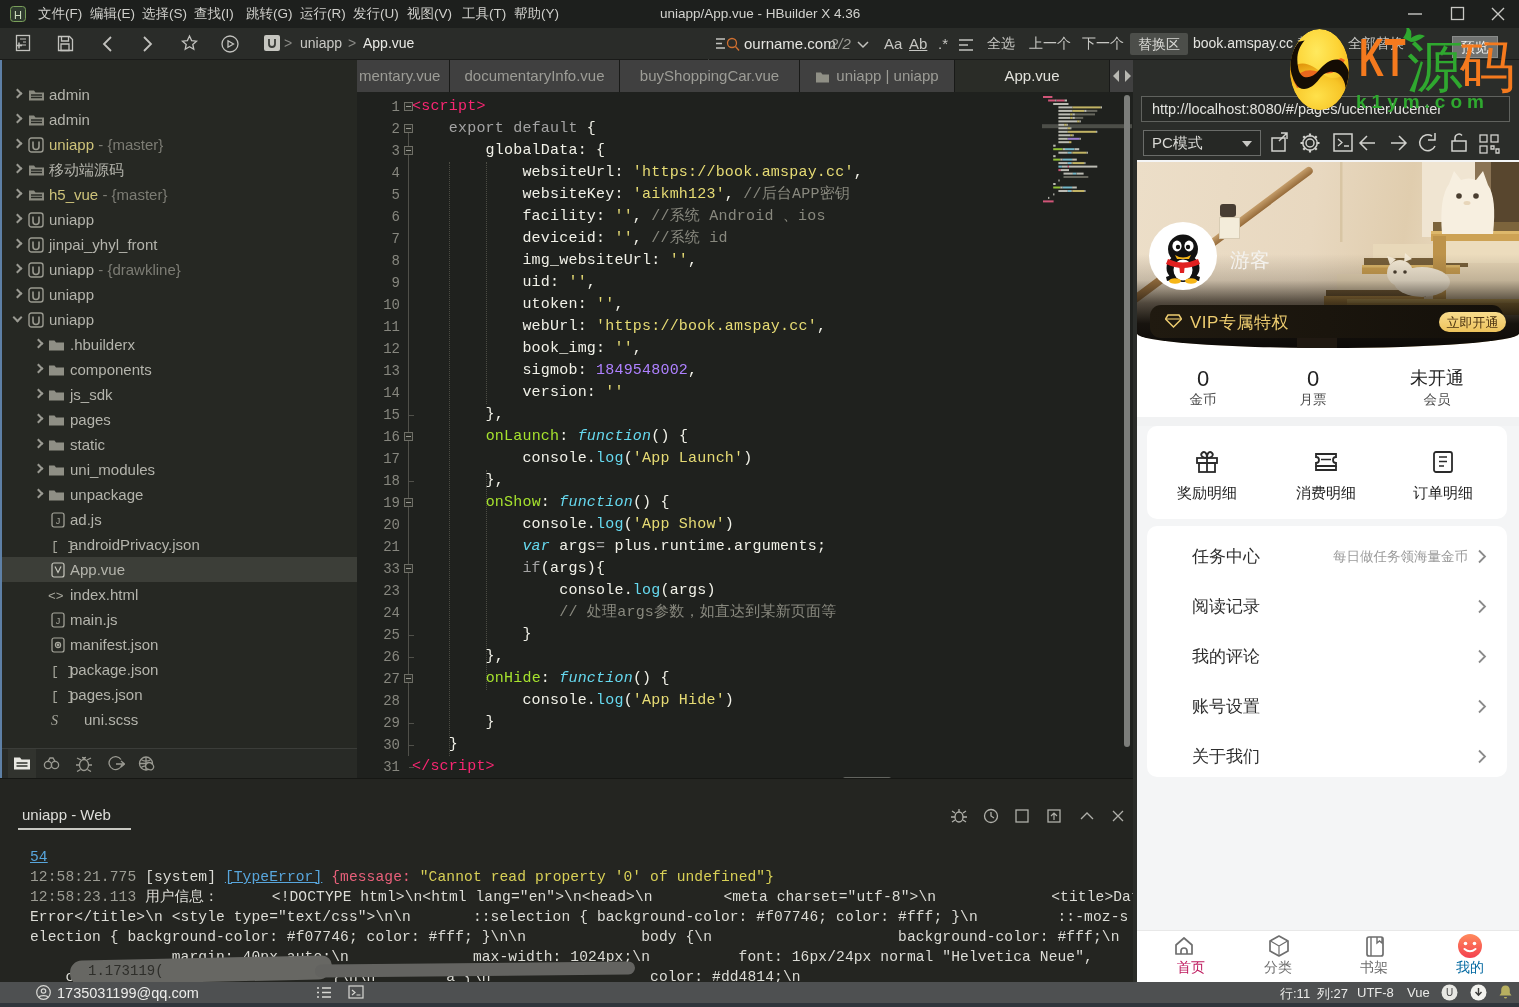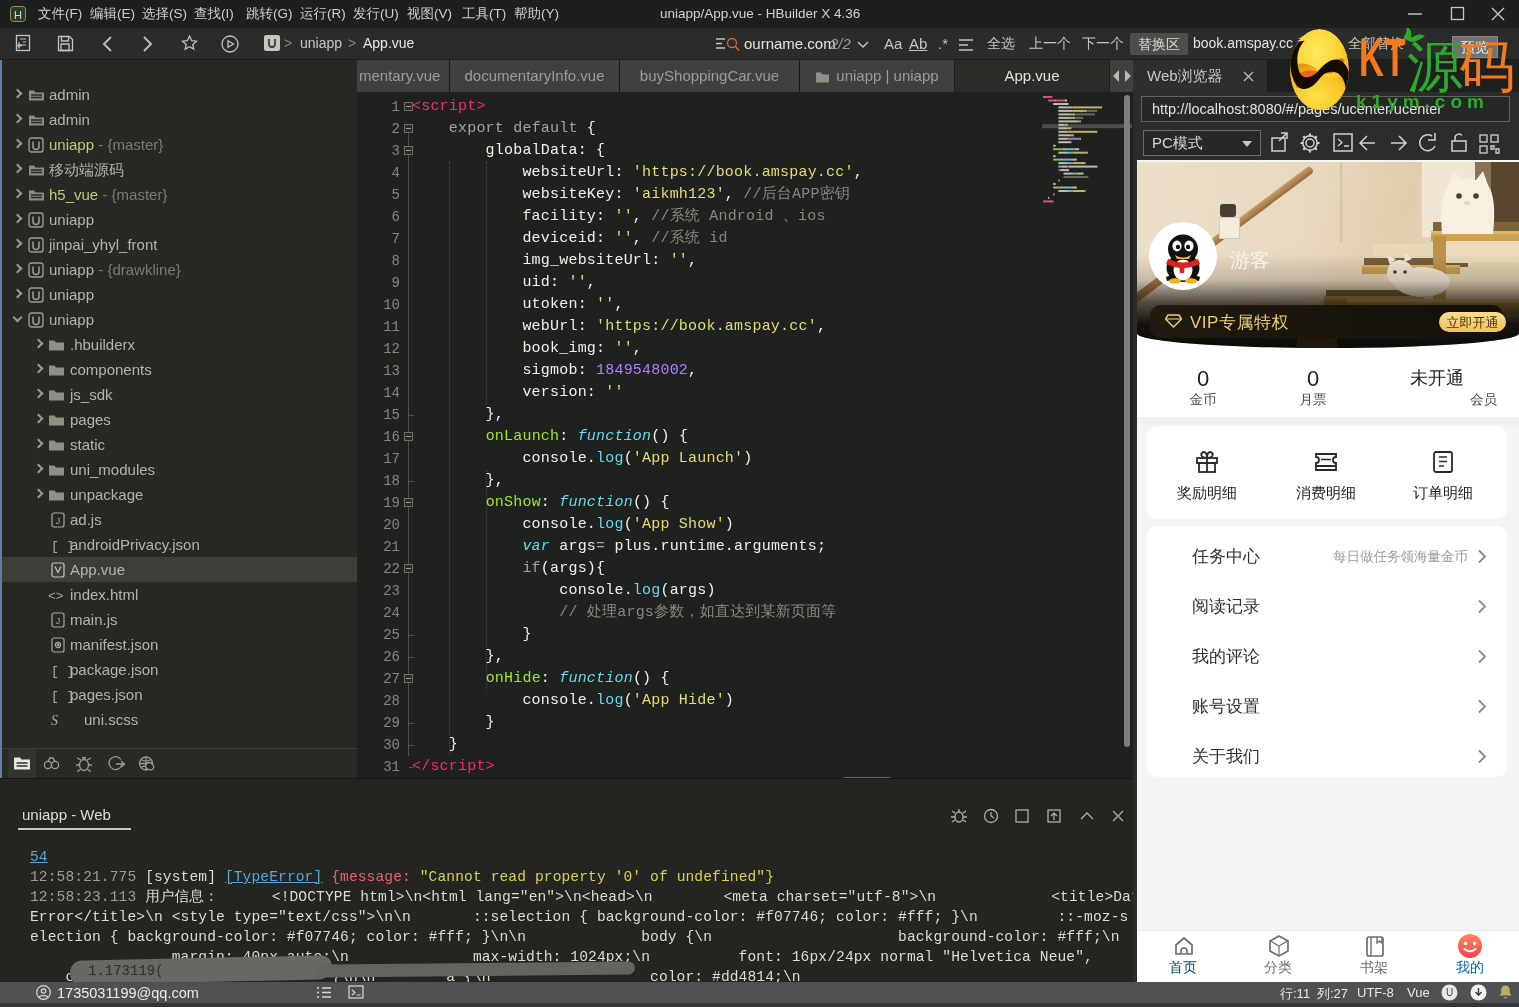--- a/index.html
+++ b/index.html
@@ -415,21 +415,21 @@
 <div class="ln" style="top:378px">18</div>
 <div class="cl" style="top:378px">&nbsp;&nbsp;&nbsp;&nbsp;&nbsp;&nbsp;&nbsp;&nbsp;},</div>
 <div class="abs" style="left:52px;top:389px;width:5px;height:1px;background:#50504a"></div>
 <div class="ln" style="top:400px">19</div>
 <div class="cl" style="top:400px">&nbsp;&nbsp;&nbsp;&nbsp;&nbsp;&nbsp;&nbsp;&nbsp;<span class="gr">onShow</span>:&nbsp;<span class="fn">function</span>()&nbsp;{</div>
 <div class="fold" style="top:406px"></div>
 <div class="ln" style="top:422px">20</div>
 <div class="cl" style="top:422px">&nbsp;&nbsp;&nbsp;&nbsp;&nbsp;&nbsp;&nbsp;&nbsp;&nbsp;&nbsp;&nbsp;&nbsp;console.<span class="bl">log</span>(<span class="str">'App&nbsp;Show'</span>)</div>
 <div class="ln" style="top:444px">21</div>
 <div class="cl" style="top:444px">&nbsp;&nbsp;&nbsp;&nbsp;&nbsp;&nbsp;&nbsp;&nbsp;&nbsp;&nbsp;&nbsp;&nbsp;<span class="fn">var</span>&nbsp;args<span class="kw">=</span>&nbsp;plus.runtime.arguments;</div>
-<div class="ln" style="top:466px">22</div>
+<div class="ln" style="top:466px">33</div>
 <div class="cl" style="top:466px">&nbsp;&nbsp;&nbsp;&nbsp;&nbsp;&nbsp;&nbsp;&nbsp;&nbsp;&nbsp;&nbsp;&nbsp;<span class="kw">if</span>(args){</div>
 <div class="fold" style="top:472px"></div>
 <div class="ln" style="top:488px">23</div>
 <div class="cl" style="top:488px">&nbsp;&nbsp;&nbsp;&nbsp;&nbsp;&nbsp;&nbsp;&nbsp;&nbsp;&nbsp;&nbsp;&nbsp;&nbsp;&nbsp;&nbsp;&nbsp;console.<span class="bl">log</span>(args)</div>
 <div class="ln" style="top:510px">24</div>
 <div class="cl" style="top:510px">&nbsp;&nbsp;&nbsp;&nbsp;&nbsp;&nbsp;&nbsp;&nbsp;&nbsp;&nbsp;&nbsp;&nbsp;&nbsp;&nbsp;&nbsp;&nbsp;<span class="com">//&nbsp;处理args参数，如直达到某新页面等</span></div>
 <div class="ln" style="top:532px">25</div>
 <div class="cl" style="top:532px">&nbsp;&nbsp;&nbsp;&nbsp;&nbsp;&nbsp;&nbsp;&nbsp;&nbsp;&nbsp;&nbsp;&nbsp;}</div>
 <div class="abs" style="left:52px;top:543px;width:5px;height:1px;background:#50504a"></div>
 <div class="ln" style="top:554px">26</div>
@@ -591,27 +591,20 @@
         <circle cx="8.5" cy="8.5" r="8" fill="#f2f2ee"></circle>
         <path d="M8.5 4v7M5.5 8l3 3.2 3-3.2" stroke="#3a3a38" stroke-width="1.4" fill="none"></path>
       </svg>
 <svg class="abs" style="left:1498px;top:2px" width="15" height="16" fill="#b8b060">
         <path d="M7.5 1.5c2.8 0 4.3 2 4.3 4.5v3l1.7 2.5H1.5L3.2 9v-3c0-2.5 1.5-4.5 4.3-4.5z"></path>
         <path d="M6 13h3a1.5 1.5 0 0 1-3 0z"></path>
       </svg>
 </div>
 <div id="winbottom"></div>
 <div id="rpanel"></div>
-<div id="rtabs">
-<div class="abs" style="left:0;top:0;width:134px;height:32px;background:#2d2f2c"></div>
-<div class="abs" style="left:14px;top:7px">Web浏览器</div>
-<svg class="abs" style="left:110px;top:11px" width="11" height="11" stroke="#b8b8b4" stroke-width="1.4">
-        <path d="M1 1l9 9M10 1l-9 9"></path>
-      </svg>
-</div>
 <div id="urlbar">http://localhost:8080/#/pages/ucenter/ucenter</div>
 <div id="pcmode">PC模式<svg class="abs" style="right:8px;top:10px" width="10" height="7" fill="#c8c8c4">
         <path d="M0 0h10L5 6z"></path>
       </svg></div>
 <svg class="abs" style="left:1270px;top:131px" width="240" height="24" fill="none" stroke="#d2d2ce" stroke-width="1.5">
 <rect x="2" y="7" width="13" height="13"></rect>
       <path d="M9 10l8-8M11 2h6v6"></path>
 <circle cx="40" cy="12" r="4"></circle>
       <circle cx="40" cy="12" r="7.2"></circle>
       <g stroke-width="2.2">
@@ -699,21 +692,21 @@
         </svg>
 <div class="abs" style="left:40px;top:6px;font-size:17px;color:#eecd70;letter-spacing:.5px">VIP专属特权</div>
 <div class="abs" style="left:289px;top:7px;width:67px;height:20px;background:linear-gradient(180deg,#f8dc8e,#edc35c);border-radius:10px;text-align:center;line-height:21px;font-size:13px;color:#4a3210">立即开通</div>
 </div>
 <div id="whitesheet"></div>
 <div class="abs" style="left:6px;top:206px;width:120px;text-align:center;font-size:22px;color:#222;z-index:2">0</div>
 <div class="abs" style="left:6px;top:231px;width:120px;text-align:center;font-size:13.5px;color:#4c4c4c;z-index:2">金币</div>
 <div class="abs" style="left:116px;top:206px;width:120px;text-align:center;font-size:22px;color:#222;z-index:2">0</div>
 <div class="abs" style="left:116px;top:231px;width:120px;text-align:center;font-size:13.5px;color:#4c4c4c;z-index:2">月票</div>
 <div class="abs" style="left:240px;top:206px;width:120px;text-align:center;font-size:18px;color:#222;z-index:2">未开通</div>
-<div class="abs" style="left:240px;top:231px;width:120px;text-align:right;font-size:13.5px;color:#4c4c4c;z-index:2">会员</div>
+<div class="abs" style="left:240px;top:231px;width:120px;text-align:center;font-size:13.5px;color:#4c4c4c;z-index:2">会员</div>
 <div class="abs" style="left:0;top:257px;width:382px;height:9px;background:#f1f2f3;z-index:1"></div>
 <div class="card" style="left:10px;top:266px;height:93px"></div>
 <svg class="abs" style="left:57px;top:289px;z-index:2" width="26" height="26" fill="none" stroke="#2a2a2a" stroke-width="1.8">
         <rect x="3" y="9" width="20" height="5"></rect>
         <rect x="5" y="14" width="16" height="9"></rect>
         <path d="M13 9v14M13 9C8 9 6 6 8 4s5-1 5 5M13 9c5 0 7-3 5-5s-5-1-5 5"></path>
       </svg>
 <svg class="abs" style="left:176px;top:289px;z-index:2" width="26" height="26" fill="none" stroke="#2a2a2a" stroke-width="1.8">
         <path d="M3 8V5h20v3a3 3 0 0 0 0 6v3H3v-3a3 3 0 0 0 0-6z"></path>
         <path d="M3 17v4h20v-4"></path>
@@ -766,21 +759,21 @@
             <linearGradient id="rg" x1="0" y1="0" x2="0" y2="1">
               <stop offset="0" stop-color="#ff8a5c"></stop>
               <stop offset="1" stop-color="#f4414f"></stop>
             </linearGradient>
           </defs>
           <circle cx="13" cy="13" r="12" fill="url(#rg)"></circle>
           <circle cx="8.5" cy="10.5" r="1.8" fill="#fff"></circle>
           <circle cx="17.5" cy="10.5" r="1.8" fill="#fff"></circle>
           <path d="M7.5 16q5.5 4.5 11 0" stroke="#fff" stroke-width="2" fill="none" stroke-linecap="round"></path>
         </svg>
-<div class="at" style="left:16px;top:28px;color:#0c4a6e">首页</div>
+<div class="at" style="left:24px;top:28px;color:#be185d">首页</div>
 <div class="at" style="left:111px;top:28px;color:#6e6e6e">分类</div>
 <div class="at" style="left:207px;top:28px;color:#6e6e6e">书架</div>
 <div class="at" style="left:303px;top:28px;color:#0369a1">我的</div>
 </div>
 </div>
 <div id="wm">
 <svg class="abs" style="left:0;top:0" width="236" height="90">
         <defs>
           <radialGradient id="egg1" cx="45%" cy="28%" r="75%">
             <stop offset="0" stop-color="#ffe95e"></stop>

